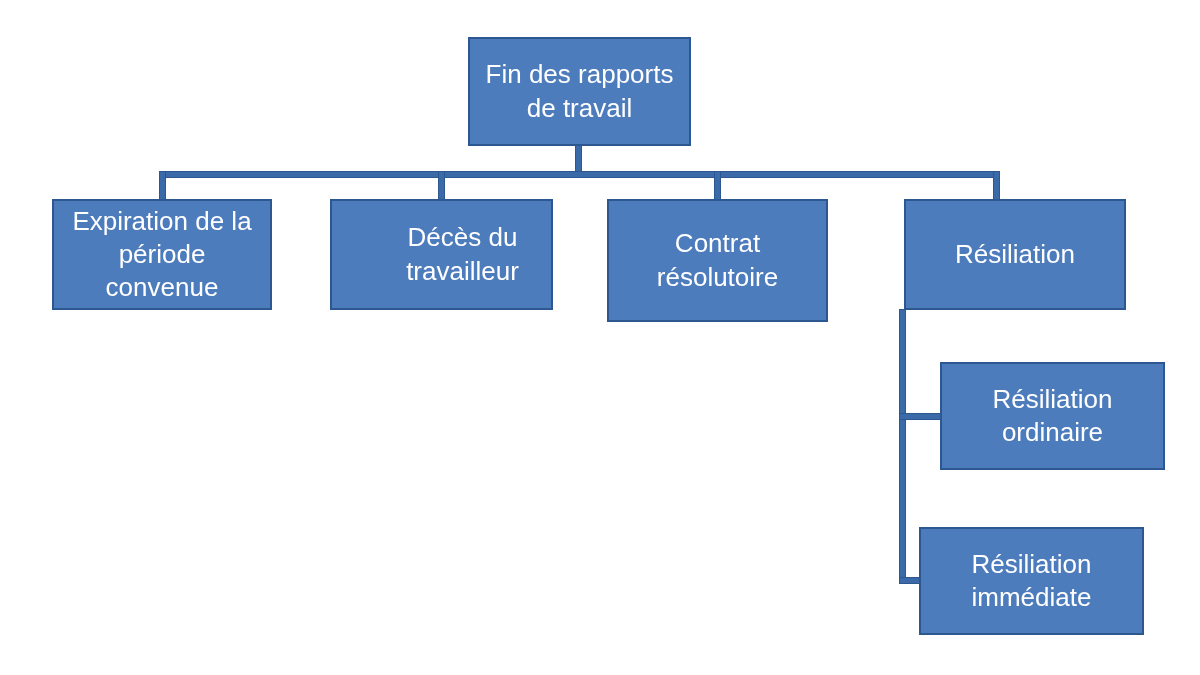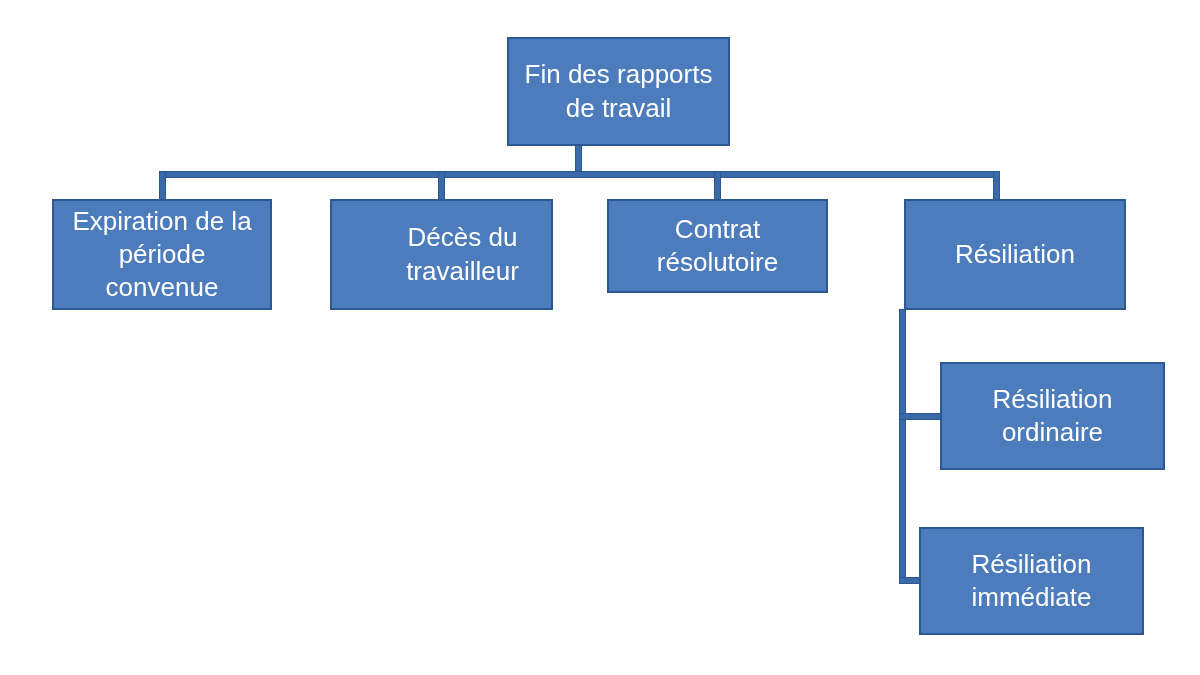--- a/index.html
+++ b/index.html
@@ -29,25 +29,25 @@
     font-size: 26px;
     line-height: 1.28;
     padding: 2px 6px;
   }
   .connector {
     position: absolute;
     background: var(--connector, #3b6aa8);
     outline: 1px solid var(--connector-edge, #2c5791);
   }
   
-  .n-root      { left: 468px; top: 37px;  width: 223px; height: 109px; margin-left: 39px; }
+  .n-root      { left: 468px; top: 37px;  width: 223px; height: 109px; }
   
   .n-l1-0      { left: 52px;  top: 199px; width: 220px; height: 111px; }
   .n-l1-1      { left: 330px; top: 199px; width: 223px; height: 111px; padding-left: 48px; }
-  .n-l1-2      { left: 607px; top: 199px; width: 221px; height: 94px; }
+  .n-l1-2      { left: 607px; top: 199px; width: 221px; height: 123px; }
   .n-l1-3      { left: 904px; top: 199px; width: 222px; height: 111px; }
   
   .n-l2-0      { left: 940px; top: 362px; width: 225px; height: 108px; }
   .n-l2-1      { left: 919px; top: 527px; width: 225px; height: 108px; }
   
   .c-root-stub { left: 576px; top: 146px; width: 5px;  height: 27px; }
   .c-bus       { left: 160px; top: 172px; width: 839px; height: 5px; }
   .c-drop-0    { left: 160px; top: 172px; width: 5px;  height: 28px; }
   .c-drop-1    { left: 439px; top: 172px; width: 5px;  height: 28px; }
   .c-drop-2    { left: 715px; top: 172px; width: 5px;  height: 28px; }

